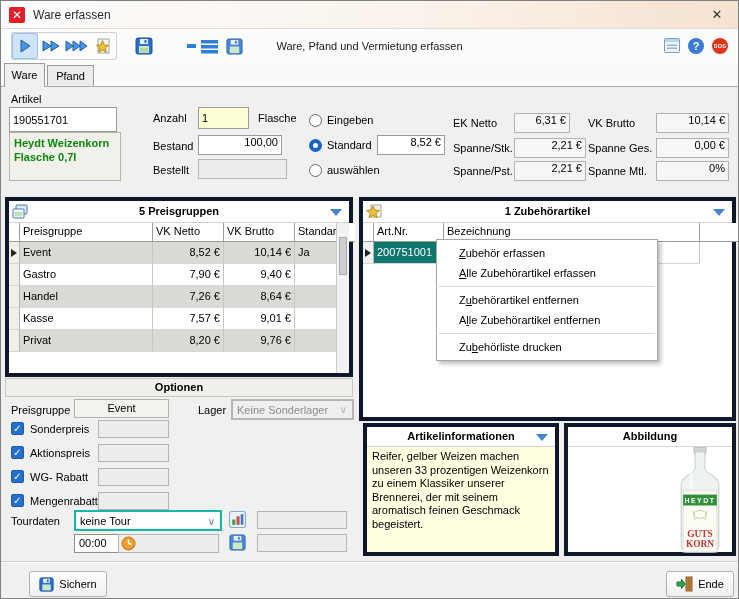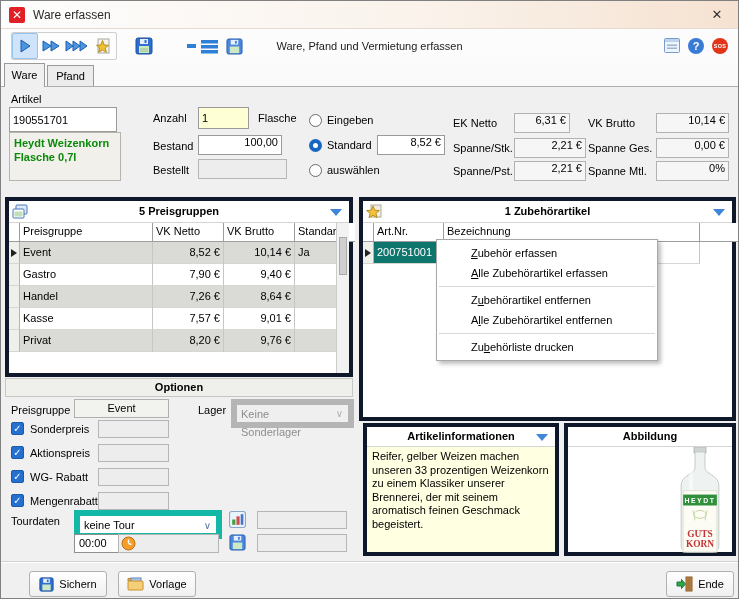--- a/index.html
+++ b/index.html
@@ -69,41 +69,41 @@
   .pg-row .cell, .zb-row .cell { border-right:1px solid #c6c6c2; border-bottom:1px solid #d6d6d2; padding:0 3px; line-height:20px; }
   .selcell { background:#efefec !important; border-right:1px solid #b3b3af !important; padding:0 !important; position:relative; }
   .row-marker { position:absolute; left:2px; top:7px; width:0; height:0; border-top:4px solid transparent; border-bottom:4px solid transparent; border-left:6px solid #222; }
   .w-sel { width:11px; } .w-name { width:133px; } .w-netto { width:71px; text-align:right; } .w-brutto { width:71px; text-align:right; } .w-std { width:47px; }
   .zb-artnr { width:70px; } .zb-bez { width:256px; }
   .zb-artnr.hl { background:#0f766e; color:#fff; }
   .scrollbar { position:absolute; right:0; top:22px; bottom:0; width:13px; background:#f2f2f2; border-left:1px solid #cccccc; }
   .sb-thumb { position:absolute; left:2px; right:2px; top:14px; height:38px; background:#cfcfcf; border:1px solid #ababab; }
 
   
-  .selectbox { position:absolute; background:#fff; border:6px solid #14b8a6; line-height:18px; padding:0 18px 17px 4px; }
+  .selectbox { position:absolute; background:#fff; border:2px solid #14b8a6; line-height:18px; padding:0 18px 17px 4px; }
   .selectbox .chev { position:absolute; right:5px; top:0; color:#5a78a0; font-size:10px; line-height:18px; }
   .selectbox.disabled { background:#efefef; color:#8d8d8d; border-color:#b5b5b5; }
   .selectbox.disabled .chev { color:#b0b0b0; }
   .spinner { position:absolute; background:#fff; border:1px solid #8f8f8f; display:flex; }
   .spinner .val { flex:1; line-height:17px; padding-left:4px; }
   .spinner .arrows { width:15px; border-left:1px solid #b5b5b5; background:#eee; display:flex; flex-direction:column; }
   .spinner .arrows div { flex:1; position:relative; }
   .spinner .arrows div + div { border-top:1px solid #c8c8c8; }
   .spinner .up::before, .spinner .dn::before { content:""; position:absolute; left:4px; border-left:3px solid transparent; border-right:3px solid transparent; }
   .spinner .up::before { top:2px; border-bottom:4px solid #444; }
   .spinner .dn::before { top:2px; border-top:4px solid #444; }
   .icon-btn { position:absolute; }
 
   
   .opt-hdr { position:absolute; left:4px; top:377px; width:348px; height:19px; background:#efefec; border:1px solid #c6c6c2; text-align:center; font-weight:bold; line-height:17px; }
   .valuebox { position:absolute; background:#f2f2ef; border:1px solid #b0b0ae; text-align:center; line-height:17px; }
 
   
   .ctx-menu { position:absolute; left:435px; top:238px; width:222px; background:#fff; border:1px solid #a8a8a8; box-shadow:3px 3px 4px rgba(0,0,0,.25); padding:3px 0; z-index:20; }
-  .menu-item { height:20px; line-height:20px; padding-left:34px; white-space:nowrap; }
+  .menu-item { height:20px; line-height:20px; padding-left:22px; white-space:nowrap; }
   .menu-sep { border-top:1px solid #d8d8d8; margin:3px 2px; }
   .akey { text-decoration:underline; }
 
   
   .info-body { position:absolute; top:20px; left:0; right:0; bottom:0; background:#ffffe1; padding:3px 5px; line-height:13.5px; }
   .img-body { position:absolute; top:20px; left:0; right:0; bottom:0; background:#fff; display:flex; justify-content:flex-end; }
 
   
   .footer { position:absolute; left:0; top:560px; width:100%; height:39px; background:#f0f0f0; border-top:1px solid #d0d0d0; box-shadow:inset 0 1px 0 #fff; }
   .btn { position:absolute; top:9px; height:26px; background:linear-gradient(#fefefe,#f0f0f0); border:1px solid #b0b0b0; border-radius:3px; display:flex; align-items:center; justify-content:center; gap:5px; }
@@ -429,28 +429,20 @@
   <div class="footer">
     <div class="btn" style="left:28px;width:78px">
       <svg width="15" height="15" viewBox="0 0 18 18">
           <rect x="1" y="1" width="16" height="16" rx="2" fill="#2e6fd2" stroke="#1c4f9c"></rect>
           <rect x="5" y="2" width="8" height="5" fill="#e8eef8"></rect>
           <rect x="9.5" y="3" width="2" height="3" fill="#2e6fd2"></rect>
           <rect x="4" y="9" width="10" height="7" fill="#cde9c3"></rect>
         </svg>
       <span>Sichern</span>
     </div>
-    <div class="btn" style="left:117px;width:78px">
-      <svg width="17" height="14" viewBox="0 0 17 14">
-          <path d="M1,4 l0,-2.5 5,0 1.5,2.5 z" fill="#e8b54a" stroke="#b8862e"></path>
-          <rect x="4" y="1" width="10" height="6" fill="#aac4e8" stroke="#6888b8"></rect>
-          <rect x="1" y="4" width="15" height="9" rx="1" fill="#f5cf77" stroke="#c89030"></rect>
-        </svg>
-      <span>Vorlage</span>
-    </div>
     <div class="btn" style="left:665px;width:68px">
       <svg width="17" height="16" viewBox="0 0 17 16">
           <rect x="10" y="1" width="6" height="14" fill="#c08a4a" stroke="#8a5c24"></rect>
           <rect x="11.2" y="2.2" width="3.6" height="11.6" fill="#a9763a"></rect>
           <polygon points="1,6 5.5,6 5.5,3.5 9.5,8 5.5,12.5 5.5,10 1,10" fill="#2ea44f" stroke="#1d7a38"></polygon>
         </svg>
       <span>Ende</span>
     </div>
   </div>
 

